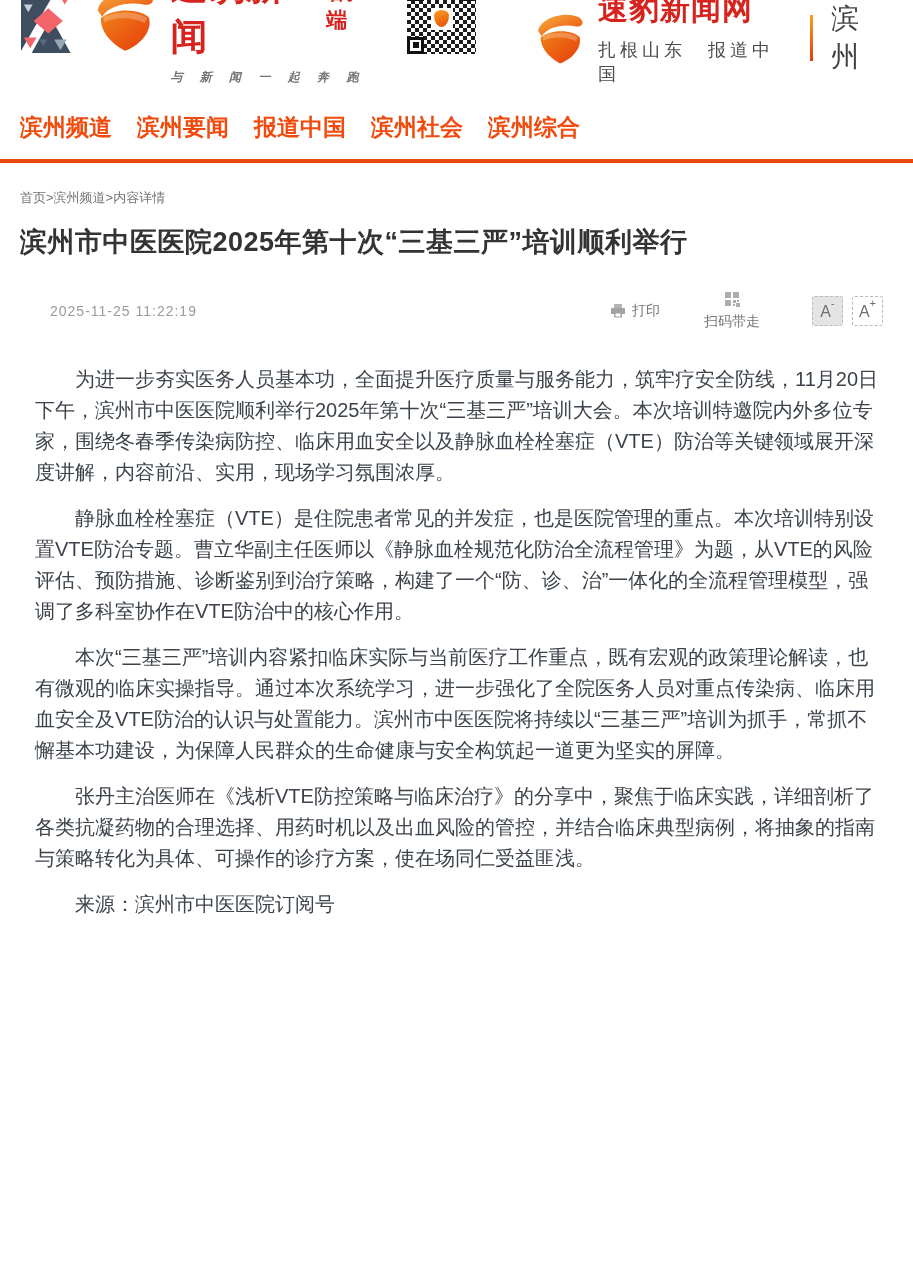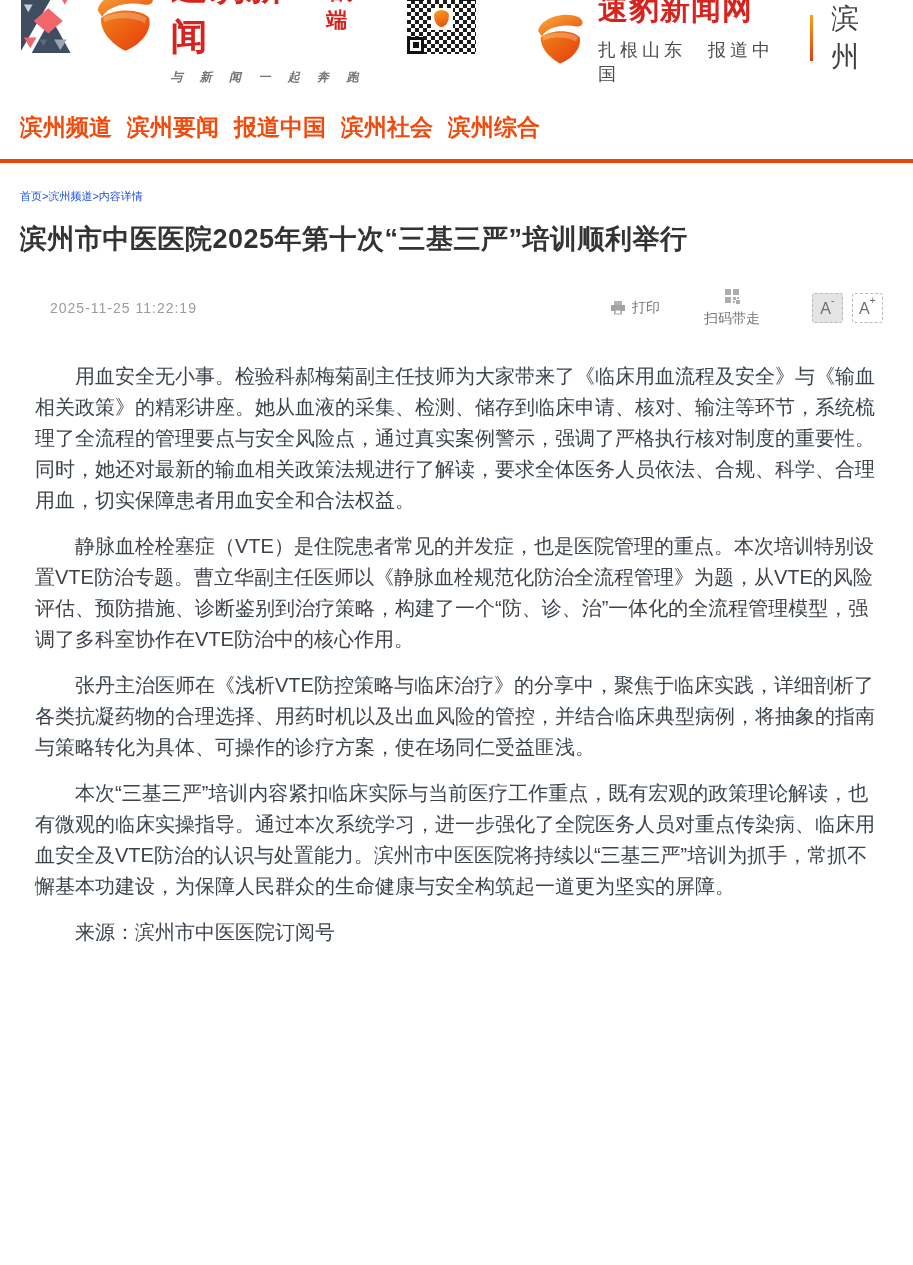--- a/index.html
+++ b/index.html
@@ -33,25 +33,25 @@
         background:repeating-conic-gradient(#1c1c1c 0% 25%, #ffffff 0% 50%) 0 0 / 8px 8px; }
   .qr .finder { position:absolute; width:17px; height:17px; border:3px solid #111; background:#fff; }
   .qr .finder::after { content:""; position:absolute; inset:2.5px; background:#111; }
   .qr .f-tl { top:0; left:0; } .qr .f-tr { top:0; right:0; } .qr .f-bl { bottom:0; left:0; }
   .qr .qr-center { position:absolute; inset:0; margin:auto; width:22px; height:22px; background:#fff;
                    display:flex; align-items:center; justify-content:center; }
   .qr .qr-shield { width:15px; height:17px; background:linear-gradient(160deg,#f6a21f,#e8490e);
                    border-radius:50% 50% 50% 50% / 32% 32% 68% 68%; }
 
   
-  nav { padding:20px 20px 16px; border-bottom:4px solid #e8480d; display:flex; gap:15px; }
+  nav { padding:20px 20px 16px; border-bottom:4px solid #e8480d; display:flex; gap:25px; }
   nav a { font-size:23px; font-weight:bold; color:#f04a0d; text-decoration:none; cursor:pointer; }
 
   
-  .breadcrumb { margin:26px 0 0; padding:0 20px; font-size:11px; color:#1d4ed8; cursor:pointer; }
+  .breadcrumb { margin:26px 0 0; padding:0 20px; font-size:13px; color:#737373; cursor:pointer; }
   h1.title { margin:17px 0 4px; padding:0 20px; font-size:27px; font-weight:bold; color:#333; letter-spacing:0.5px; }
   .meta { margin-top:31px; padding:0 30px 0 50px; display:flex; align-items:center; justify-content:space-between;gap:13px; }
   .meta .date { font-size:14px; color:#9b9b9b; letter-spacing:1px; }
   .actions { display:flex; align-items:center; }
   .act-btn { display:flex; align-items:center; gap:6px; background:none; border:none; cursor:pointer;
              font-size:14px; color:#777; font-family:inherit; }
   .act-print { margin-right:44px; }
   .act-scan { margin-right:52px;flex-direction:column; }
   .font-btn { width:31px; height:30px; border:1px dashed #b9b9b9; border-radius:3px; cursor:pointer;
               font-size:16px; color:#707070; font-family:inherit; line-height:1; position:relative; background:#fff; }
@@ -156,21 +156,21 @@
             <path fill="#adadad" d="M1 1h6v6H1zM3 3h2v2H3zM9 1h6v6H9zM11 3h2v2h-2zM1 9h6v6H1zM3 11h2v2H3zM9 9h3v3H9zM13 9h2v2h-2zM9 13h2v2H9zM12 12h4v4h-4z"></path>
           </svg>
           <span>扫码带走</span>
         </button>
         <button class="font-btn font-smaller"><span>A</span><sup>-</sup></button>
         <button class="font-btn font-larger"><span>A</span><sup>+</sup></button>
       </div>
     </div>
 
     <article>
-      <p>用血安全无小事。检验科郝梅菊副主任技师为大家带来了《临床用血流程及安全》与《输血相关政策》的精彩讲座。她从血液的采集、检测、储存到临床申请、核对、输注等环节，系统梳理了全流程的管理要点与安全风险点，通过真实案例警示，强调了严格执行核对制度的重要性。同时，她还对最新的输血相关政策法规进行了解读，要求全体医务人员依法、合规、科学、合理用血，切实保障患者用血安全和合法权益。</p>
+      <p>为进一步夯实医务人员基本功，全面提升医疗质量与服务能力，筑牢疗安全防线，11月20日下午，滨州市中医医院顺利举行2025年第十次“三基三严”培训大会。本次培训特邀院内外多位专家，围绕冬春季传染病防控、临床用血安全以及静脉血栓栓塞症（VTE）防治等关键领域展开深度讲解，内容前沿、实用，现场学习氛围浓厚。</p>
       <p>静脉血栓栓塞症（VTE）是住院患者常见的并发症，也是医院管理的重点。本次培训特别设置VTE防治专题。曹立华副主任医师以《静脉血栓规范化防治全流程管理》为题，从VTE的风险评估、预防措施、诊断鉴别到治疗策略，构建了一个“防、诊、治”一体化的全流程管理模型，强调了多科室协作在VTE防治中的核心作用。</p>
+      <p>本次“三基三严”培训内容紧扣临床实际与当前医疗工作重点，既有宏观的政策理论解读，也有微观的临床实操指导。通过本次系统学习，进一步强化了全院医务人员对重点传染病、临床用血安全及VTE防治的认识与处置能力。滨州市中医医院将持续以“三基三严”培训为抓手，常抓不懈基本功建设，为保障人民群众的生命健康与安全构筑起一道更为坚实的屏障。</p>
       <p>张丹主治医师在《浅析VTE防控策略与临床治疗》的分享中，聚焦于临床实践，详细剖析了各类抗凝药物的合理选择、用药时机以及出血风险的管控，并结合临床典型病例，将抽象的指南与策略转化为具体、可操作的诊疗方案，使在场同仁受益匪浅。</p>
-      <p>本次“三基三严”培训内容紧扣临床实际与当前医疗工作重点，既有宏观的政策理论解读，也有微观的临床实操指导。通过本次系统学习，进一步强化了全院医务人员对重点传染病、临床用血安全及VTE防治的认识与处置能力。滨州市中医医院将持续以“三基三严”培训为抓手，常抓不懈基本功建设，为保障人民群众的生命健康与安全构筑起一道更为坚实的屏障。</p>
       <p class="source">来源：滨州市中医医院订阅号</p>
     </article>
   </main>
 
 </div>
 
 </body></html>

